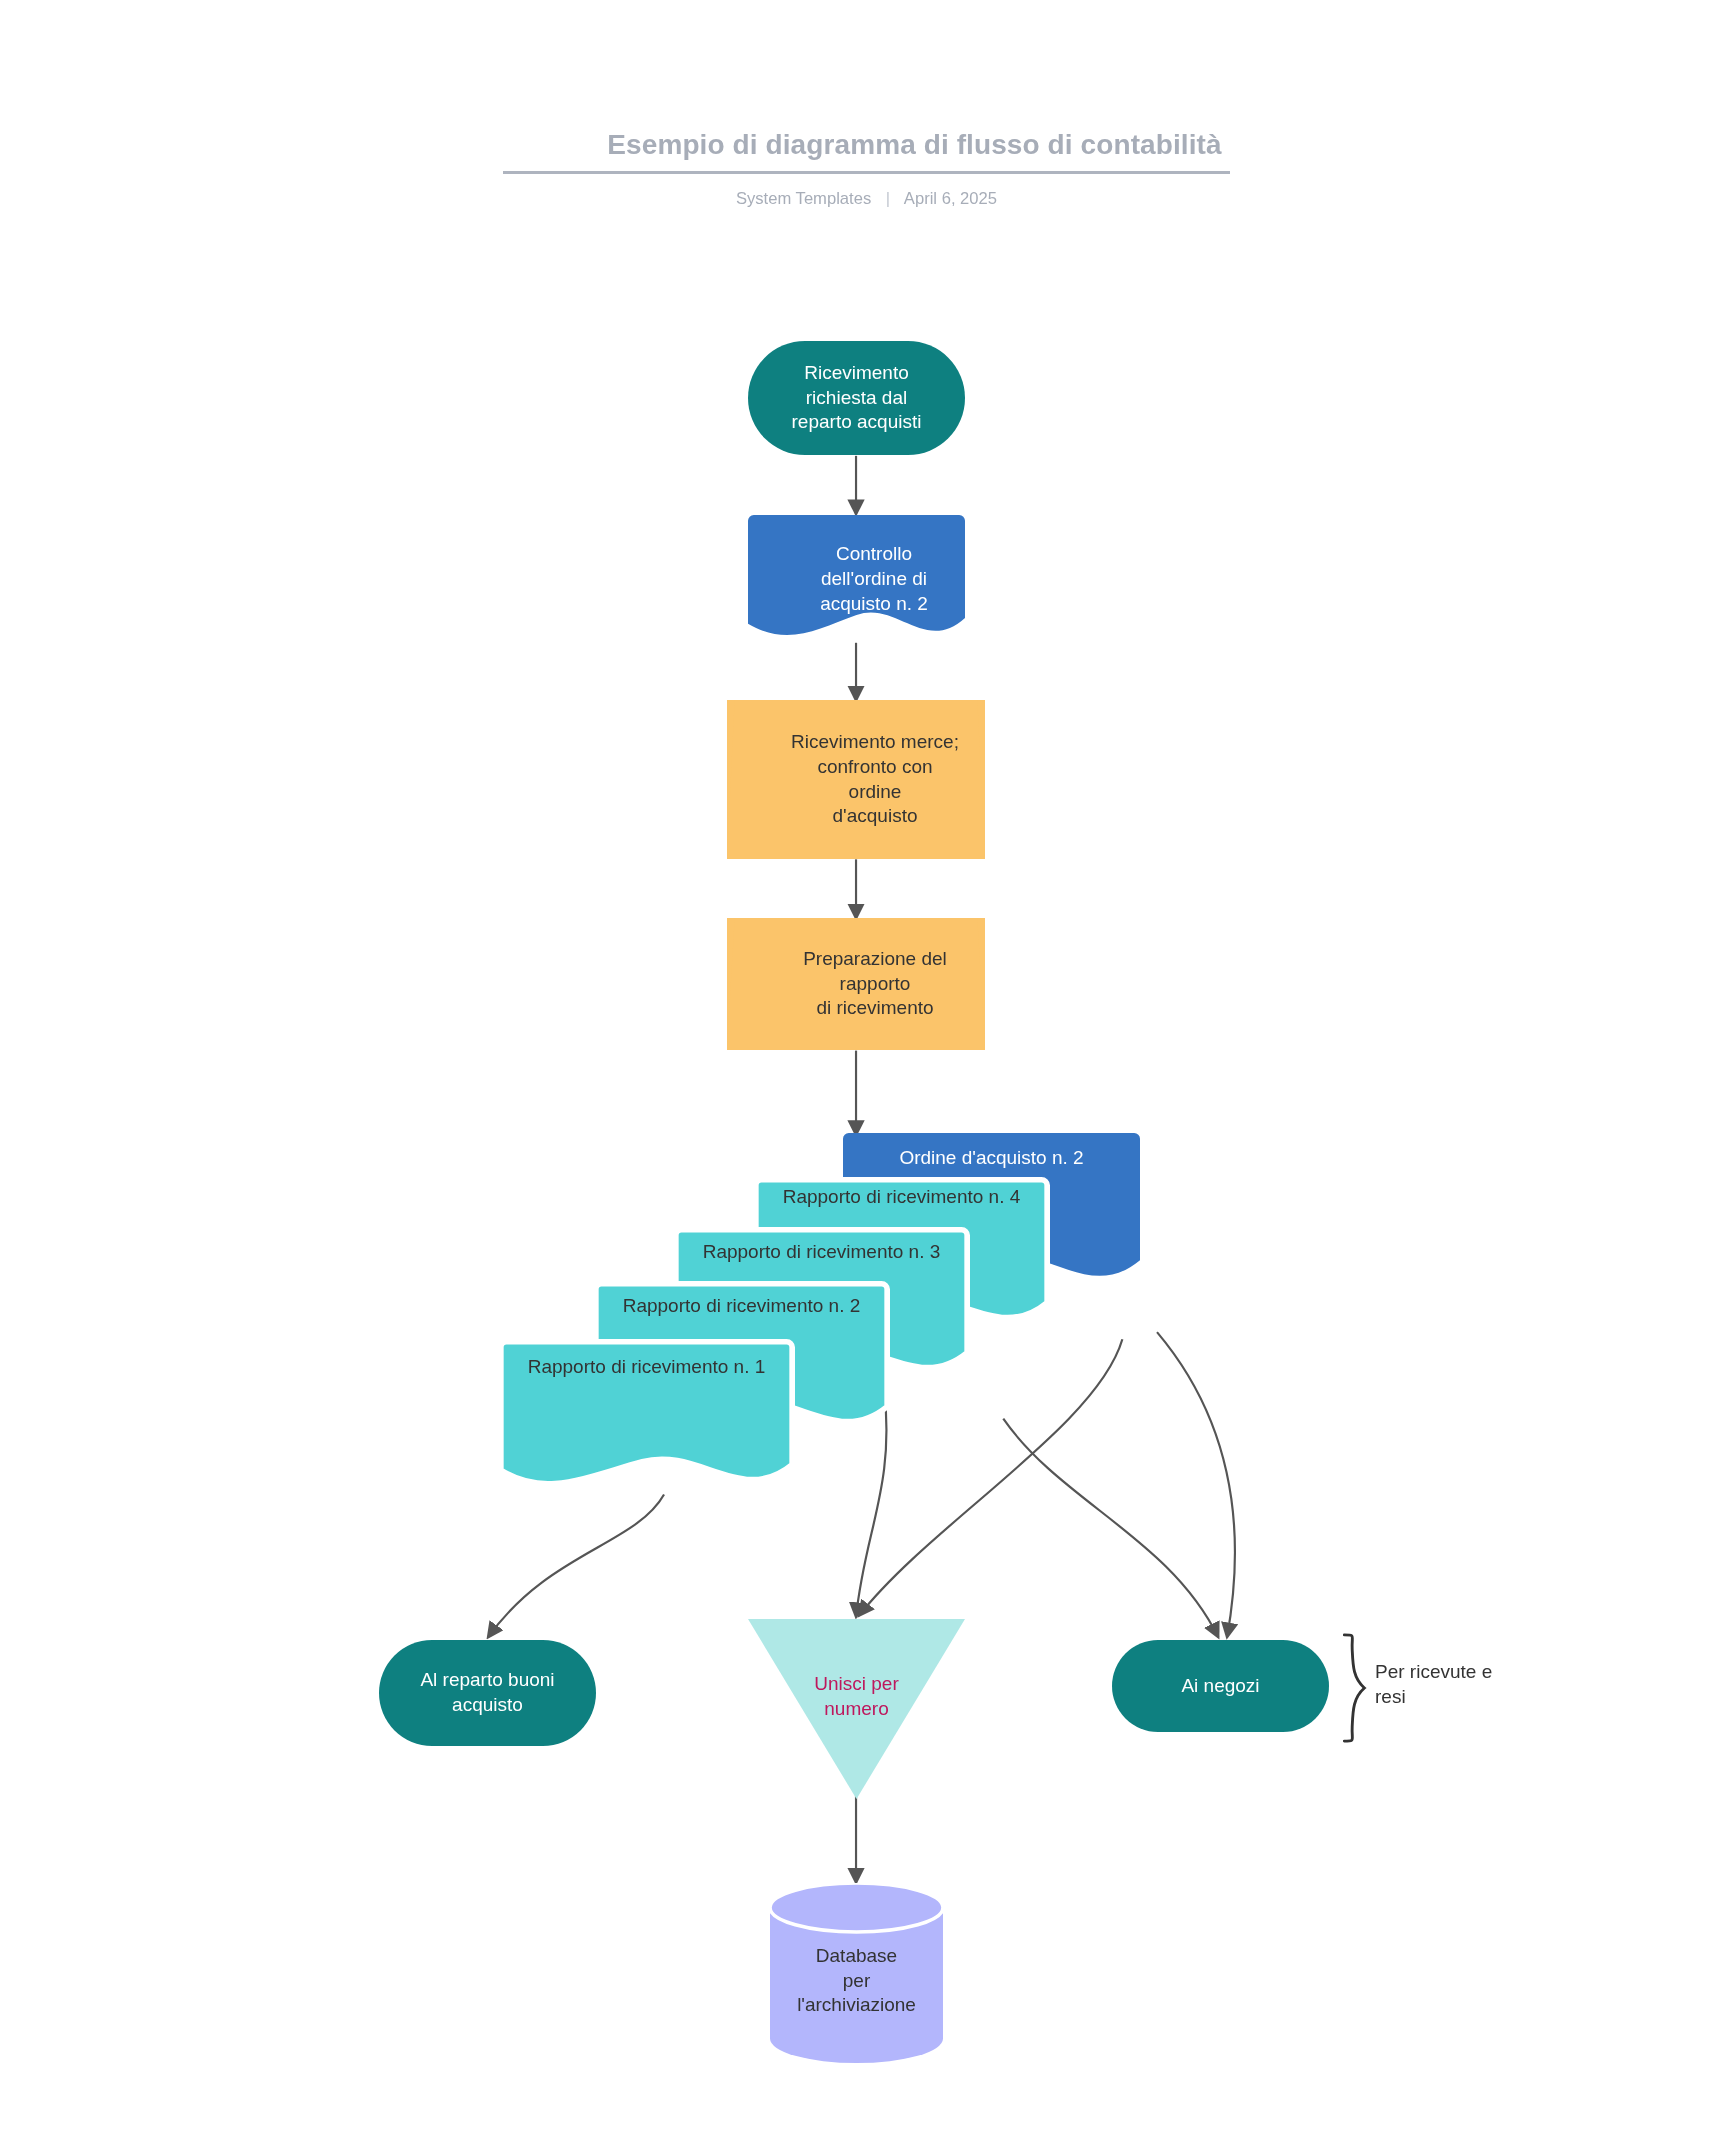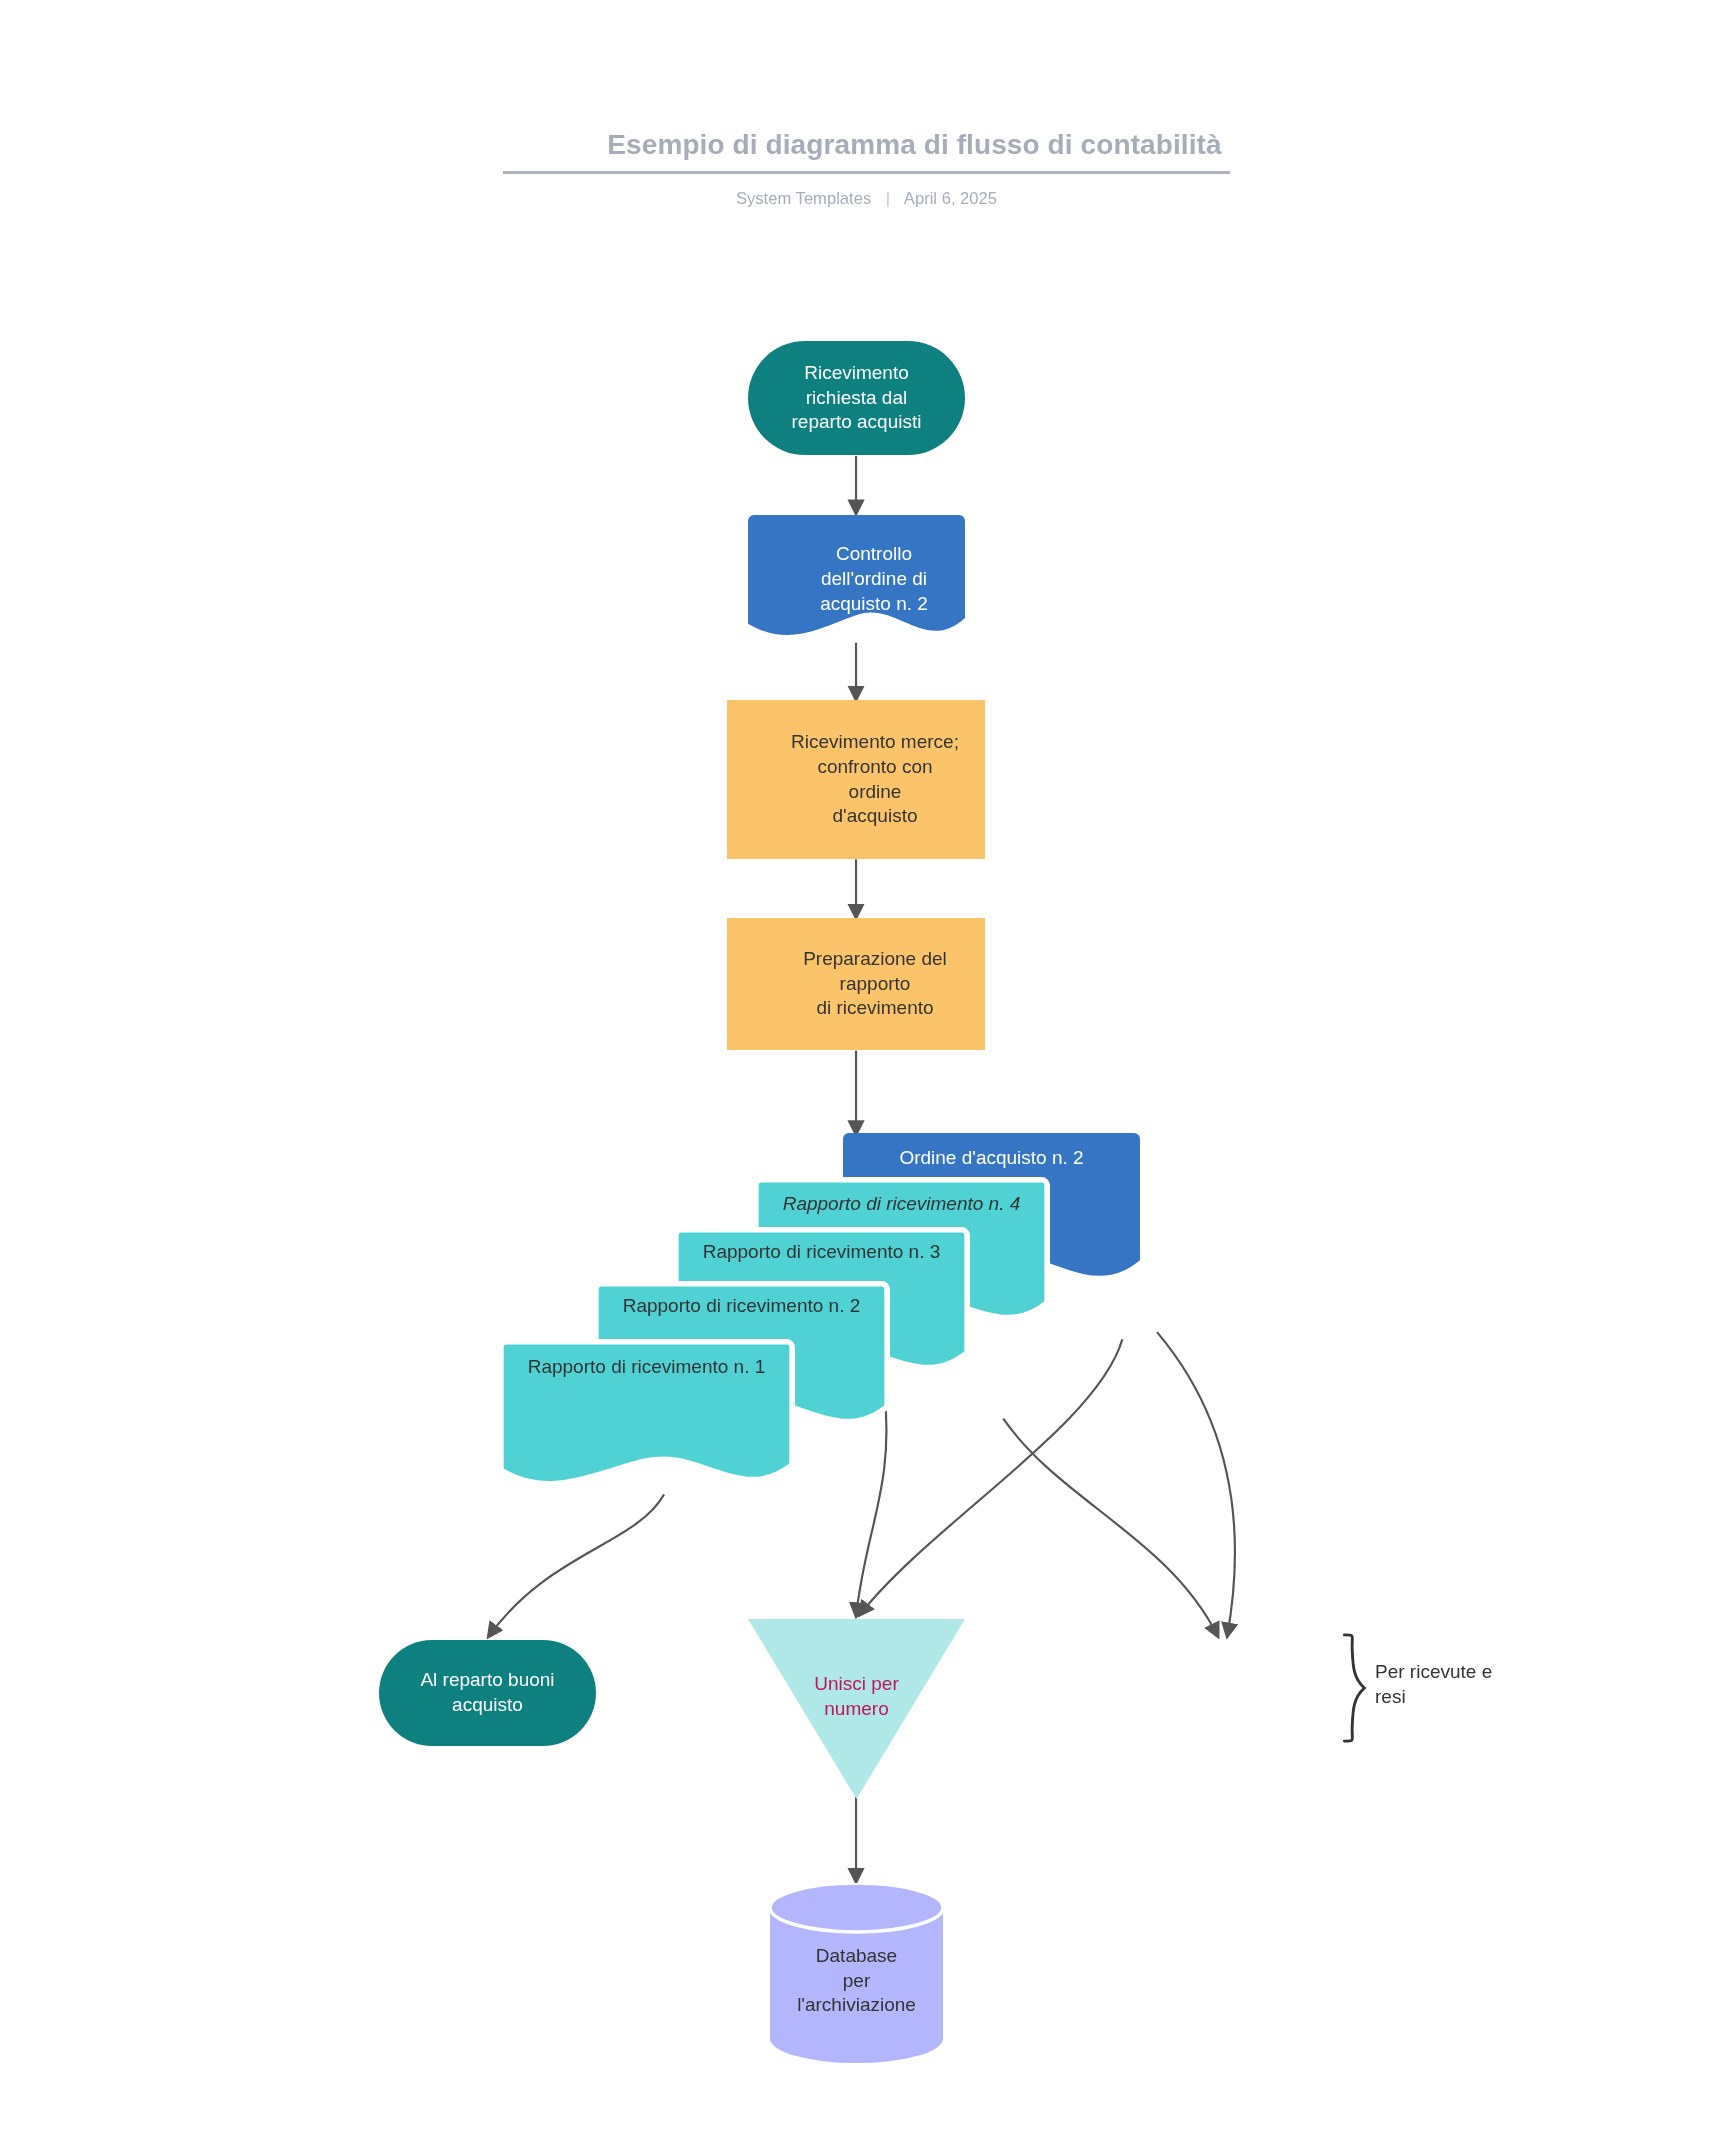--- a/index.html
+++ b/index.html
@@ -250,21 +250,21 @@
     <span class="lbl" style="margin-top:13px;">Ordine d'acquisto n. 2</span>
   </div>
 
   <div class="node doc doc-cyan" style="left:753px; top:1177px; width:297px; height:159px; align-items:flex-start;">
     <svg class="docbg" viewBox="0 0 420 228" preserveAspectRatio="none">
       <path d="M 12 4 H 408 A 8 8 0 0 1 416 12 V 180
                C 344 240, 284 154, 204 176
                C 124 198, 66 228, 4 188
                V 12 A 8 8 0 0 1 12 4 Z" fill="#50d2d5" stroke="#ffffff" stroke-width="8"></path>
     </svg>
-    <span class="lbl" style="margin-top:15px;font-style:italic;">Rapporto di ricevimento n. 4</span>
+    <span class="lbl" style="margin-top:8px;">Rapporto di ricevimento n. 4</span>
   </div>
 
   <div class="node doc doc-cyan" style="left:673px; top:1227px; width:297px; height:159px; align-items:flex-start;">
     <svg class="docbg" viewBox="0 0 420 228" preserveAspectRatio="none">
       <path d="M 12 4 H 408 A 8 8 0 0 1 416 12 V 180
                C 344 240, 284 154, 204 176
                C 124 198, 66 228, 4 188
                V 12 A 8 8 0 0 1 12 4 Z" fill="#50d2d5" stroke="#ffffff" stroke-width="8"></path>
     </svg>
     <span class="lbl" style="margin-top:13px;">Rapporto di ricevimento n. 3</span>
@@ -294,20 +294,23 @@
     <span class="lbl">Al reparto buoni
 acquisto</span>
   </div>
 
   <div class="node triangle" style="left:748px; top:1619px; width:217px; height:180px;">
     <div class="tribg"></div>
     <span class="lbl">Unisci per
 numero</span>
   </div>
 
+  <div class="node terminator" style="left:1112px; top:1640px; width:217px; height:92px;">
+    <span class="lbl">Ai negozi</span>
+  </div>
 
   <svg style="position:absolute; left:1340px; top:1633px; width:33px; height:110px;" viewBox="0 0 46 152">
     <path d="M 6 2 C 22 2, 16 2, 17 22 C 18 44, 18 62, 34 76
              C 18 90, 18 108, 17 130 C 16 150, 22 150, 6 150" fill="none" stroke="#333333" stroke-width="4" stroke-linecap="round"></path>
   </svg>
   <div id="brace-note" style="left:1375px; top:1660px; width:202px;">Per ricevute e
 resi</div>
 
   <div class="node cylinder" style="left:770px; top:1883px; width:173px; height:180px;">
     <svg class="cylbg" viewBox="0 0 240 250" preserveAspectRatio="none">

